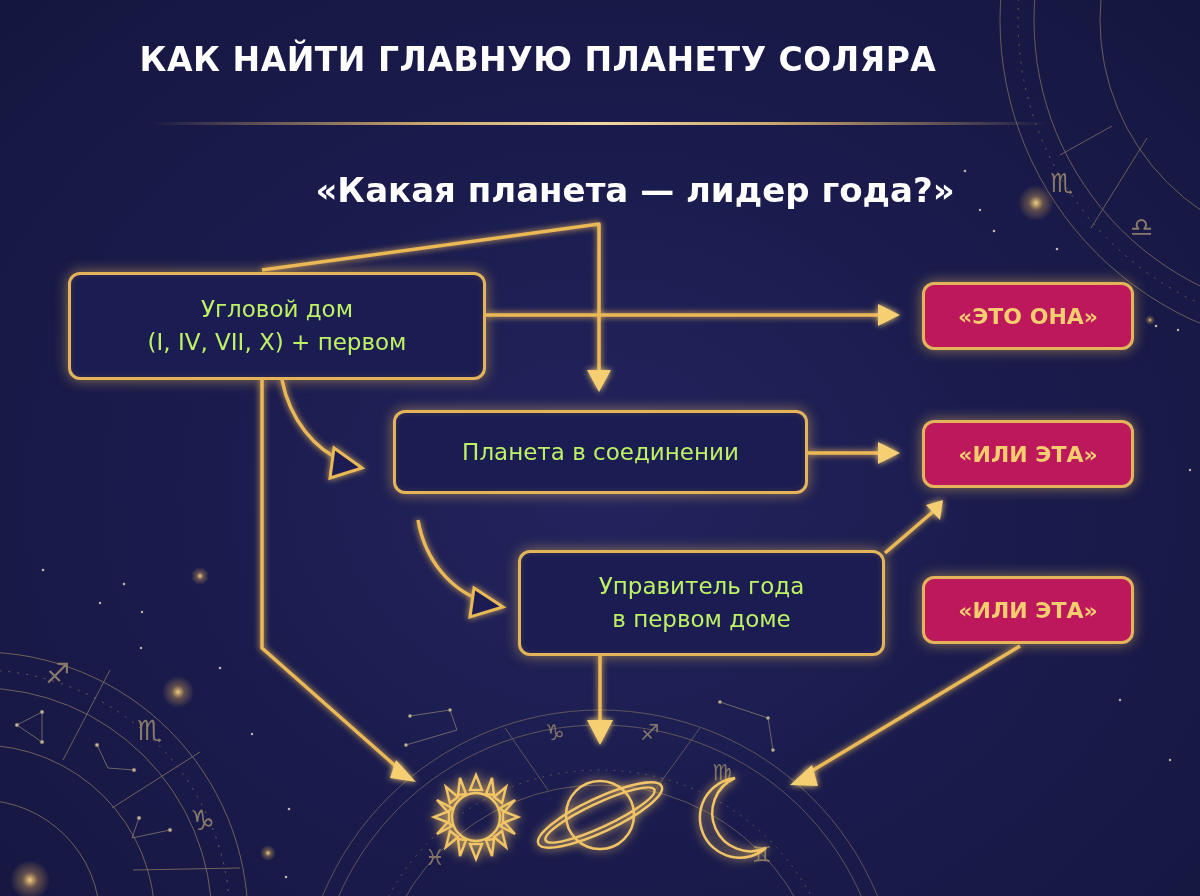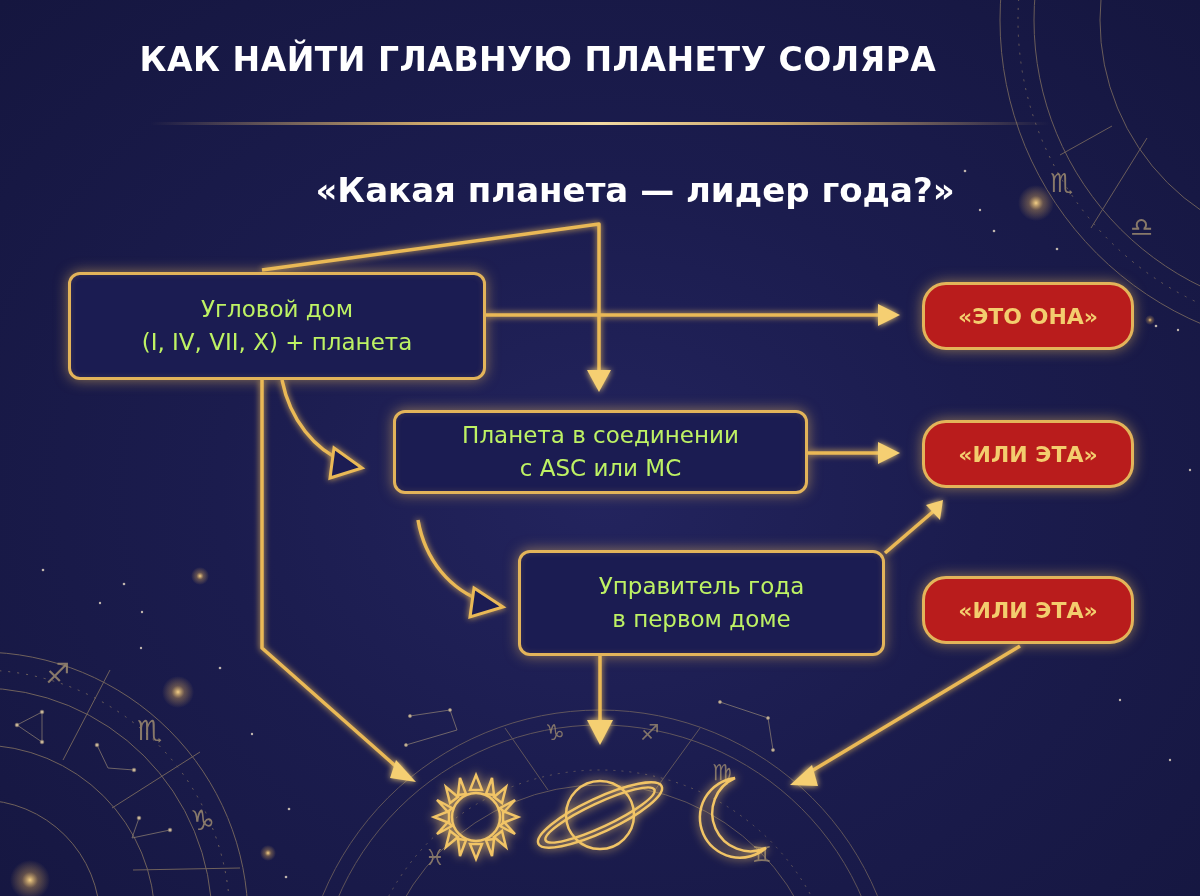--- a/index.html
+++ b/index.html
@@ -31,23 +31,23 @@
     border: 3px solid #e3b45a;
     border-radius: 12px;
     box-shadow: 0 0 14px rgba(240,190,90,0.55), inset 0 0 6px rgba(240,190,90,0.15);
     display: flex; flex-direction: column; justify-content: center; align-items: center;
     color: #bef264; text-align: center;
     font-family: "DejaVu Sans", sans-serif;
   }
   .node .ln { font-size: 23px; line-height: 33px; white-space: nowrap; }
   .result {
     position: absolute; box-sizing: border-box;
-    background: #b91c1c;
+    background: #be185d;
     border: 3px solid #e3b45a;
-    border-radius: 24px;
+    border-radius: 12px;
     box-shadow: 0 0 14px rgba(240,190,90,0.55);
     display: flex; justify-content: center; align-items: center;
     color: #f3cd6e; font-weight: bold; font-size: 22px;
     font-family: "DejaVu Sans", sans-serif; white-space: nowrap;
   }
   svg text { font-family: "DejaVu Sans", sans-serif; }
 </style>
 </head>
 <body>
 
@@ -236,26 +236,25 @@
     <ellipse cx="600" cy="815" rx="68" ry="17" transform="rotate(-25 600 815)"></ellipse>
     <ellipse cx="600" cy="815" rx="60" ry="12" transform="rotate(-25 600 815)"></ellipse>
   </g>
   <g stroke="#f1c466" stroke-width="2.5" fill="none" filter="url(#iconGlow)">
     <path d="M735,778 A40,40 0 1 0 766,848 A32,32 0 1 1 735,778 Z"></path>
   </g>
 </svg>
 
 <div class="node" style="left:68px; top:272px; width:418px; height:108px;">
   <div class="ln">Угловой дом</div>
-  <div class="ln">(I, IV, VII, X) + планета</div>
+  <div class="ln">(I, IV, VII, X) + первом</div>
 </div>
 
 <div class="node" style="left:393px; top:410px; width:415px; height:84px;">
   <div class="ln">Планета в соединении</div>
-  <div class="ln">с ASC или MC</div>
 </div>
 
 <div class="node" style="left:518px; top:550px; width:367px; height:106px;justify-content:center;">
   <div class="ln">Управитель года</div>
   <div class="ln">в первом доме</div>
 </div>
 
 <div class="result" style="left:922px; top:282px; width:212px; height:68px;">«ЭТО ОНА»</div>
 <div class="result" style="left:922px; top:420px; width:212px; height:68px;">«ИЛИ ЭТА»</div>
 <div class="result" style="left:922px; top:576px; width:212px; height:68px;">«ИЛИ ЭТА»</div>

